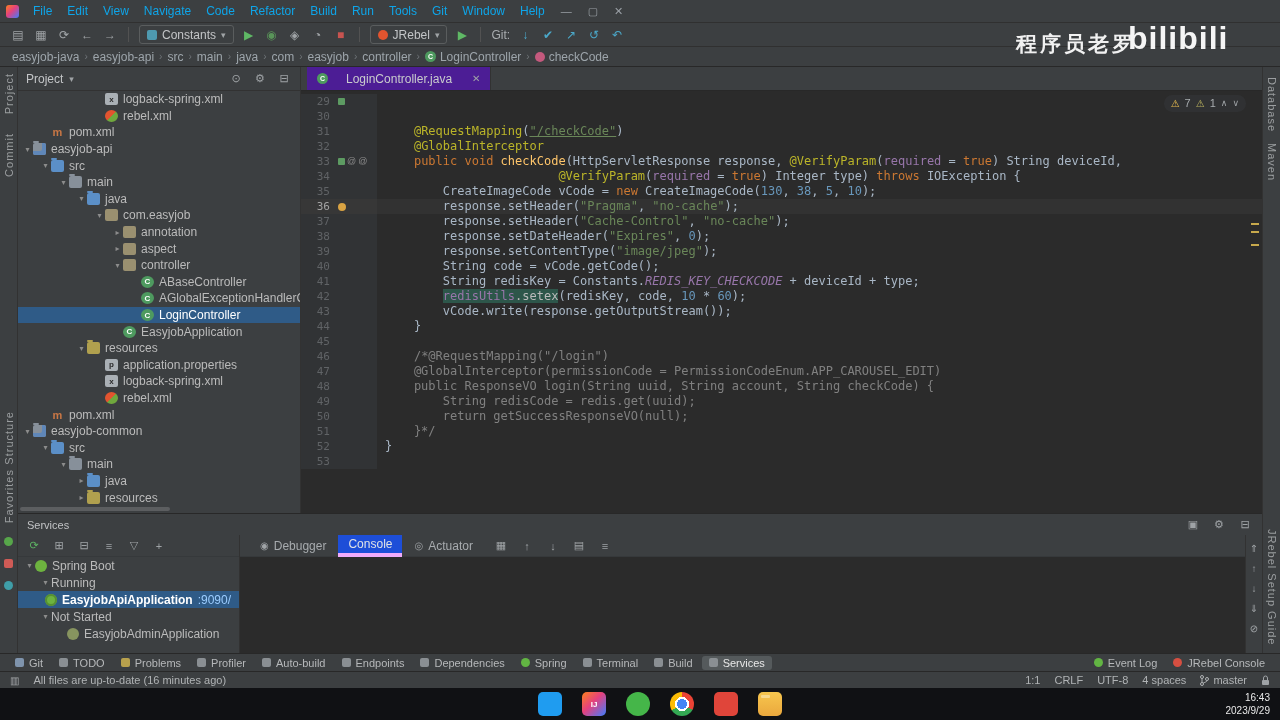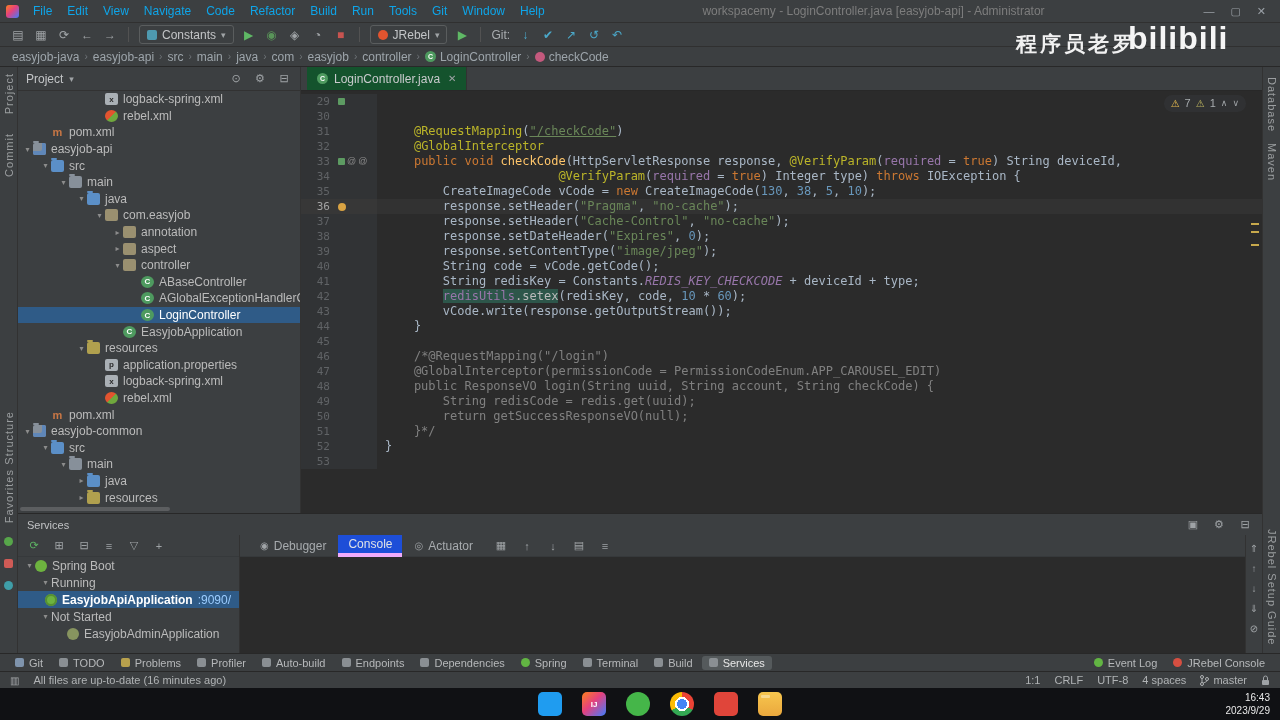--- a/index.html
+++ b/index.html
@@ -80,21 +80,21 @@
   .ti-xml{background:#aab0b5}
   .ti-props{background:#aab0b5}
   .ti-rebel{border-radius:50%;background:linear-gradient(135deg,#e2542f 50%,#70a83d 50%)}
   .ti-maven{background:transparent;color:#c97745;font-size:11px}
   .hscroll{height:8px;position:relative}
   .hthumb{position:absolute;left:2px;top:2px;width:150px;height:4px;background:#5c5e60;border-radius:2px}
 
   
   .editor-col{flex:1;display:flex;flex-direction:column;min-width:0;background:var(--editor-bg,#2b2b2b)}
   .tabbar{height:24px;background:var(--panel,#3c3f41);display:flex;align-items:stretch;padding-left:6px;border-bottom:1px solid #282828}
-  .tab{display:flex;align-items:center;gap:6px;padding:0 10px;background:#14532d;color:#c9cbcd;border-right:1px solid #323232}
+  .tab{display:flex;align-items:center;gap:18px;padding:0 10px;background:#4c1d95;color:#c9cbcd;border-right:1px solid #323232}
   .tclose{color:#9fa3a6;font-size:10px;margin-left:2px}
   .editor{flex:1;position:relative;overflow:hidden;font-family:"DejaVu Sans Mono",monospace;font-size:12px;line-height:15px}
   .code{position:absolute;inset:0;padding-top:3px}
   .cl{display:flex;height:15px}
   .cl.active{background:#323232}
   .cl .g{width:76px;background:#313335;display:flex;flex:none}
   .cl.active .g{background:#373737}
   .ln{width:34px;text-align:right;color:#606366;padding-right:5px;font-size:11px}
   .cl.active .ln{color:#a3a3a3}
   .gicons{flex:1;display:flex;align-items:center;gap:2px;padding-left:3px}
@@ -199,21 +199,20 @@
         <span class="menu-item">Navigate</span>
         <span class="menu-item">Code</span>
         <span class="menu-item">Refactor</span>
         <span class="menu-item">Build</span>
         <span class="menu-item">Run</span>
         <span class="menu-item">Tools</span>
         <span class="menu-item">Git</span>
         <span class="menu-item">Window</span>
         <span class="menu-item">Help</span>
       </div>
-    <span class="wintitle">workspacemy - LoginController.java [easyjob-api] - Administrator</span>
     <div class="winctrls">
       <span>—</span>
       <span>▢</span>
       <span>✕</span>
     </div>
   </div>
 
   <div class="toolbar">
       <span class="gi tbi i-open-icon">▤</span>
       <span class="gi tbi i-save-icon">▦</span>

